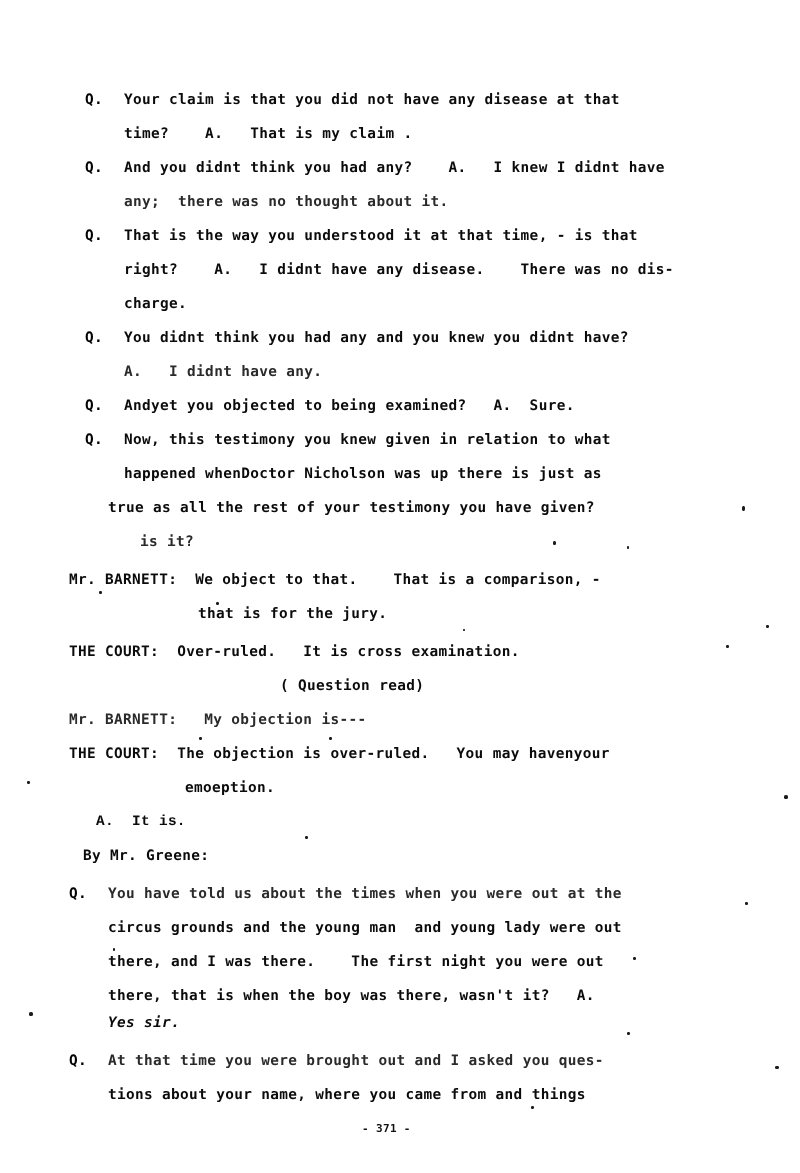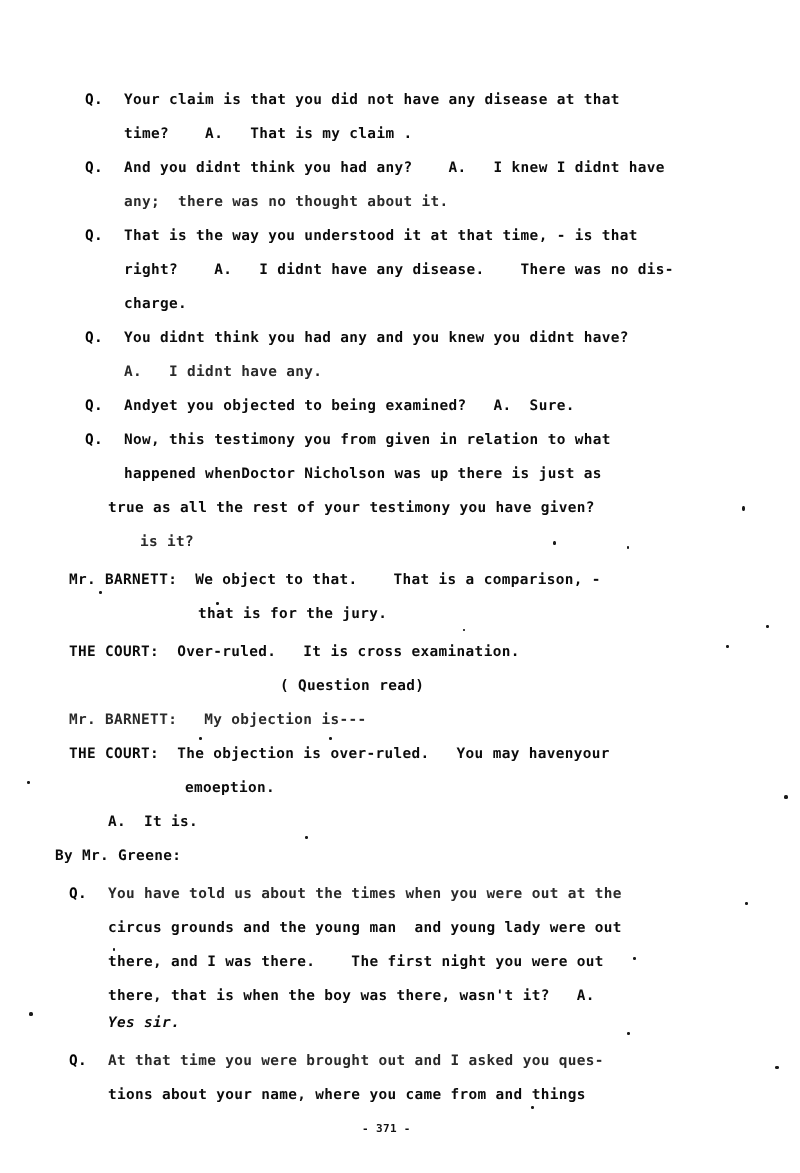--- a/index.html
+++ b/index.html
@@ -80,33 +80,33 @@
       <div class="line heavy" style="left: 85px; top: 229px;">Q.</div>
       <div class="line" style="left: 124px; top: 229px;">That is the way you understood it at that time, - is that</div>
       <div class="line" style="left: 124px; top: 263px;">right?    A.   I didnt have any disease.    There was no dis-</div>
       <div class="line" style="left: 124px; top: 297px;">charge.</div>
       <div class="line heavy" style="left: 85px; top: 331px;">Q.</div>
       <div class="line" style="left: 124px; top: 331px;">You didnt think you had any and you knew you didnt have?</div>
       <div class="line faint" style="left: 124px; top: 365px;">A.   I didnt have any.</div>
       <div class="line heavy" style="left: 85px; top: 399px;">Q.</div>
       <div class="line" style="left: 124px; top: 399px;">Andyet you objected to being examined?   A.  Sure.</div>
       <div class="line heavy" style="left: 85px; top: 433px;">Q.</div>
-      <div class="line" style="left: 124px; top: 433px;">Now, this testimony you from given in relation to what</div>
+      <div class="line" style="left: 124px; top: 433px;">Now, this testimony you knew given in relation to what</div>
       <div class="line" style="left: 124px; top: 467px;">happened whenDoctor Nicholson was up there is just as</div>
       <div class="line" style="left: 108px; top: 501px;">true as all the rest of your testimony you have given?</div>
       <div class="line faint" style="left: 140px; top: 535px;">is it?</div>
       <div class="line" style="left: 69px; top: 573px;">Mr. BARNETT:  We object to that.    That is a comparison, -</div>
       <div class="line" style="left: 198px; top: 607px;">that is for the jury.</div>
       <div class="line" style="left: 69px; top: 645px;">THE COURT:  Over-ruled.   It is cross examination.</div>
       <div class="line" style="left: 280px; top: 679px;">( Question read)</div>
       <div class="line faint" style="left: 69px; top: 713px;">Mr. BARNETT:   My objection is---</div>
       <div class="line" style="left: 69px; top: 747px;">THE COURT:  The objection is over-ruled.   You may havenyour</div>
       <div class="line" style="left: 185px; top: 781px;">emoeption.</div>
-      <div class="line" style="left: 108px; top: 815px;">A.  It is.</div>
-      <div class="line" style="left: 55px; top: 849px;">By Mr. Greene:</div>
+      <div class="line" style="left: 96px; top: 815px; font-family: Liberation Mono, monospace;">A.  It is.</div>
+      <div class="line" style="left: 83px; top: 849px;">By Mr. Greene:</div>
       <div class="line heavy" style="left: 69px; top: 887px;">Q.</div>
       <div class="line faint" style="left: 108px; top: 887px;">You have told us about the times when you were out at the</div>
       <div class="line" style="left: 108px; top: 921px;">circus grounds and the young man  and young lady were out</div>
       <div class="line" style="left: 108px; top: 955px;">there, and I was there.    The first night you were out</div>
       <div class="line" style="left: 108px; top: 989px;">there, that is when the boy was there, wasn't it?   A.</div>
       <div class="line" style="left: 108px; top: 1016px; font-style: italic;">Yes sir.</div>
       <div class="line heavy" style="left: 69px; top: 1054px;">Q.</div>
       <div class="line faint" style="left: 108px; top: 1054px;">At that time you were brought out and I asked you ques-</div>
       <div class="line" style="left: 108px; top: 1088px;">tions about your name, where you came from and things</div>
     </div>

